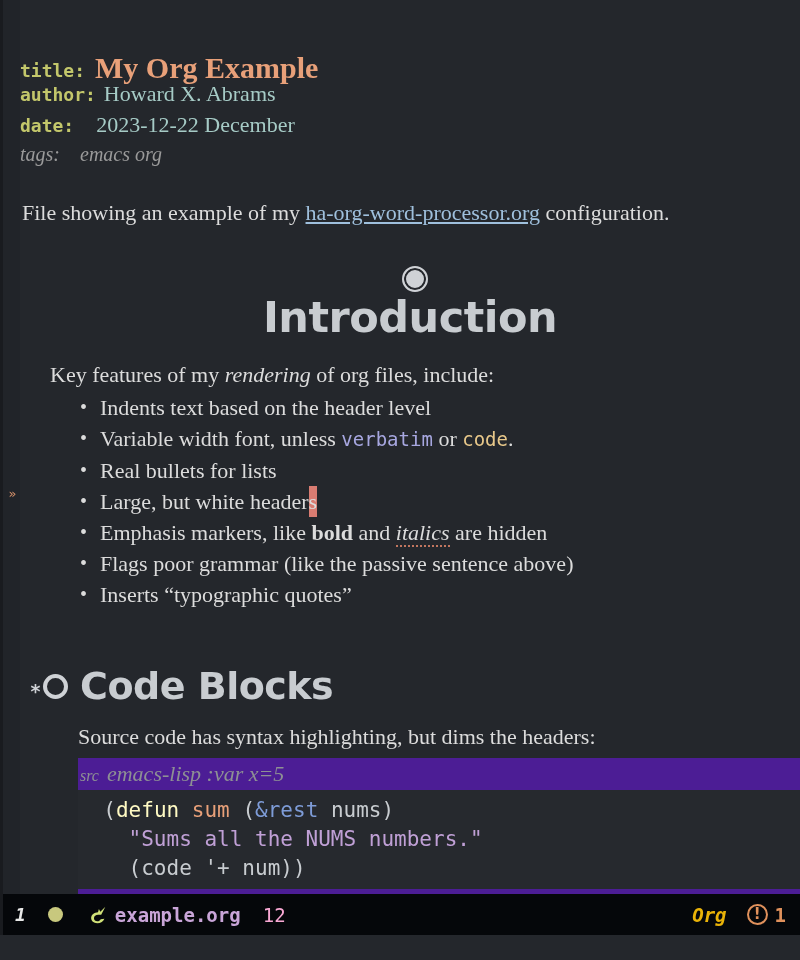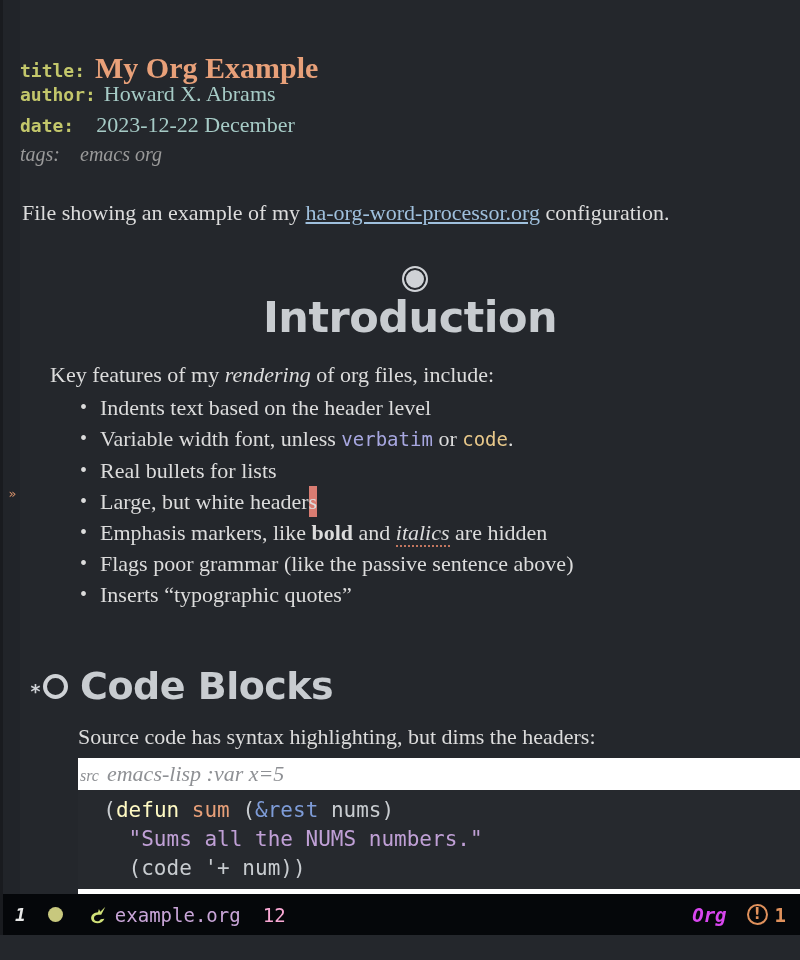--- a/index.html
+++ b/index.html
@@ -230,21 +230,21 @@
     display: inline-block;
   }
   .grammar-mark {
     border-bottom: 2px dotted #c2765f;
     padding-bottom: 0px;
   }
 
   
   .srcblock { margin-top: 6px; }
   .src-head, .src-foot {
-    background: #ffffff;
+    background: #4c1d95;
     padding: 3px 0 3px 2px;
     color: #8e9094;
     font-family: "Liberation Serif", serif;
     font-style: italic;
   }
   .src-head { font-size: 22px; }
   .src-foot { font-size: 19px; padding-top: 4px; padding-bottom: 5px; }
   .src-tag {
     font-size: 16px;
     color: #8e9094;
@@ -295,36 +295,36 @@
     background: #c8c87e;
     margin-right: 24px;
   }
   .ml-icon {
     width: 22px; height: 22px;
     margin-right: 6px;
     display: inline-block;
   }
   .ml-buffer {
     font-family: "DejaVu Sans Mono", monospace;
-    font-weight: normal;
+    font-weight: bold;
     font-size: 19px;
     color: #c9a5d8;
     margin-right: 22px;
   }
   .ml-pos {
     font-family: "DejaVu Sans Mono", monospace;
     font-size: 19px;
     color: #f9a8d4;
   }
   .ml-major {
     font-family: "DejaVu Sans Mono", monospace;
     font-style: italic;
     font-weight: bold;
     font-size: 19px;
-    color: #d946ef;
+    color: #eab308;
     margin-right: 20px;
   }
   .ml-err-icon {
     width: 21px; height: 21px;
     border-radius: 50%;
     border: 2px solid #e0915c;
     color: #e0915c;
     font-family: "DejaVu Sans", sans-serif;
     font-size: 15px;
     font-weight: bold;

